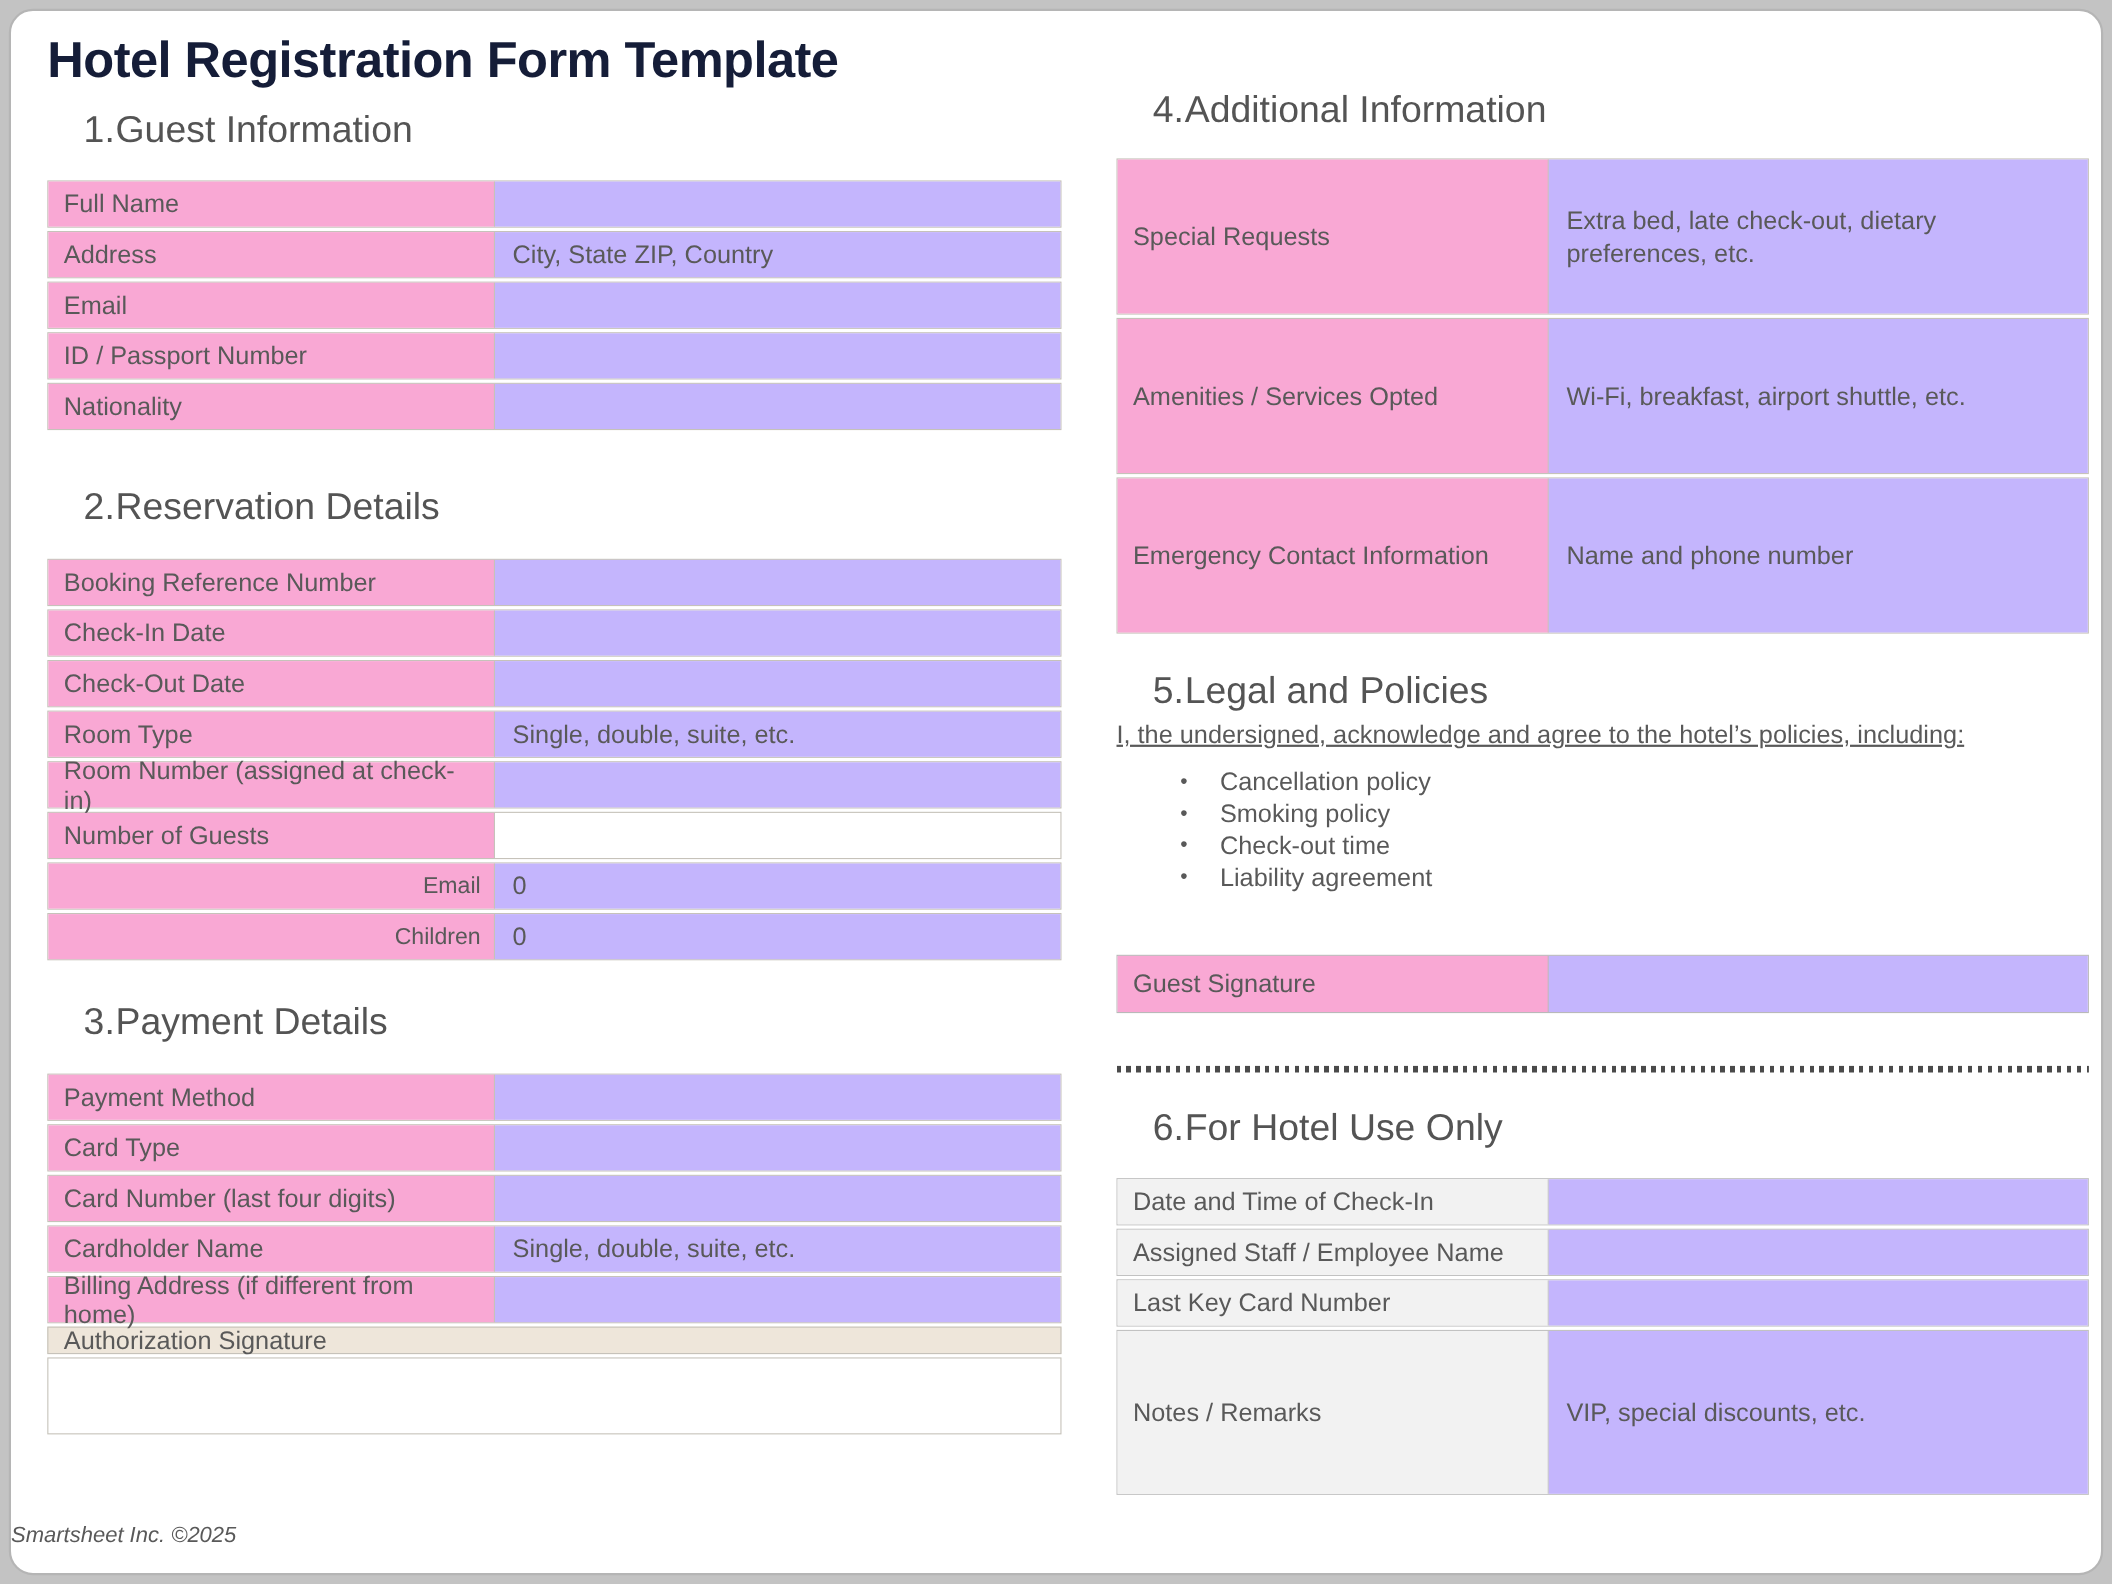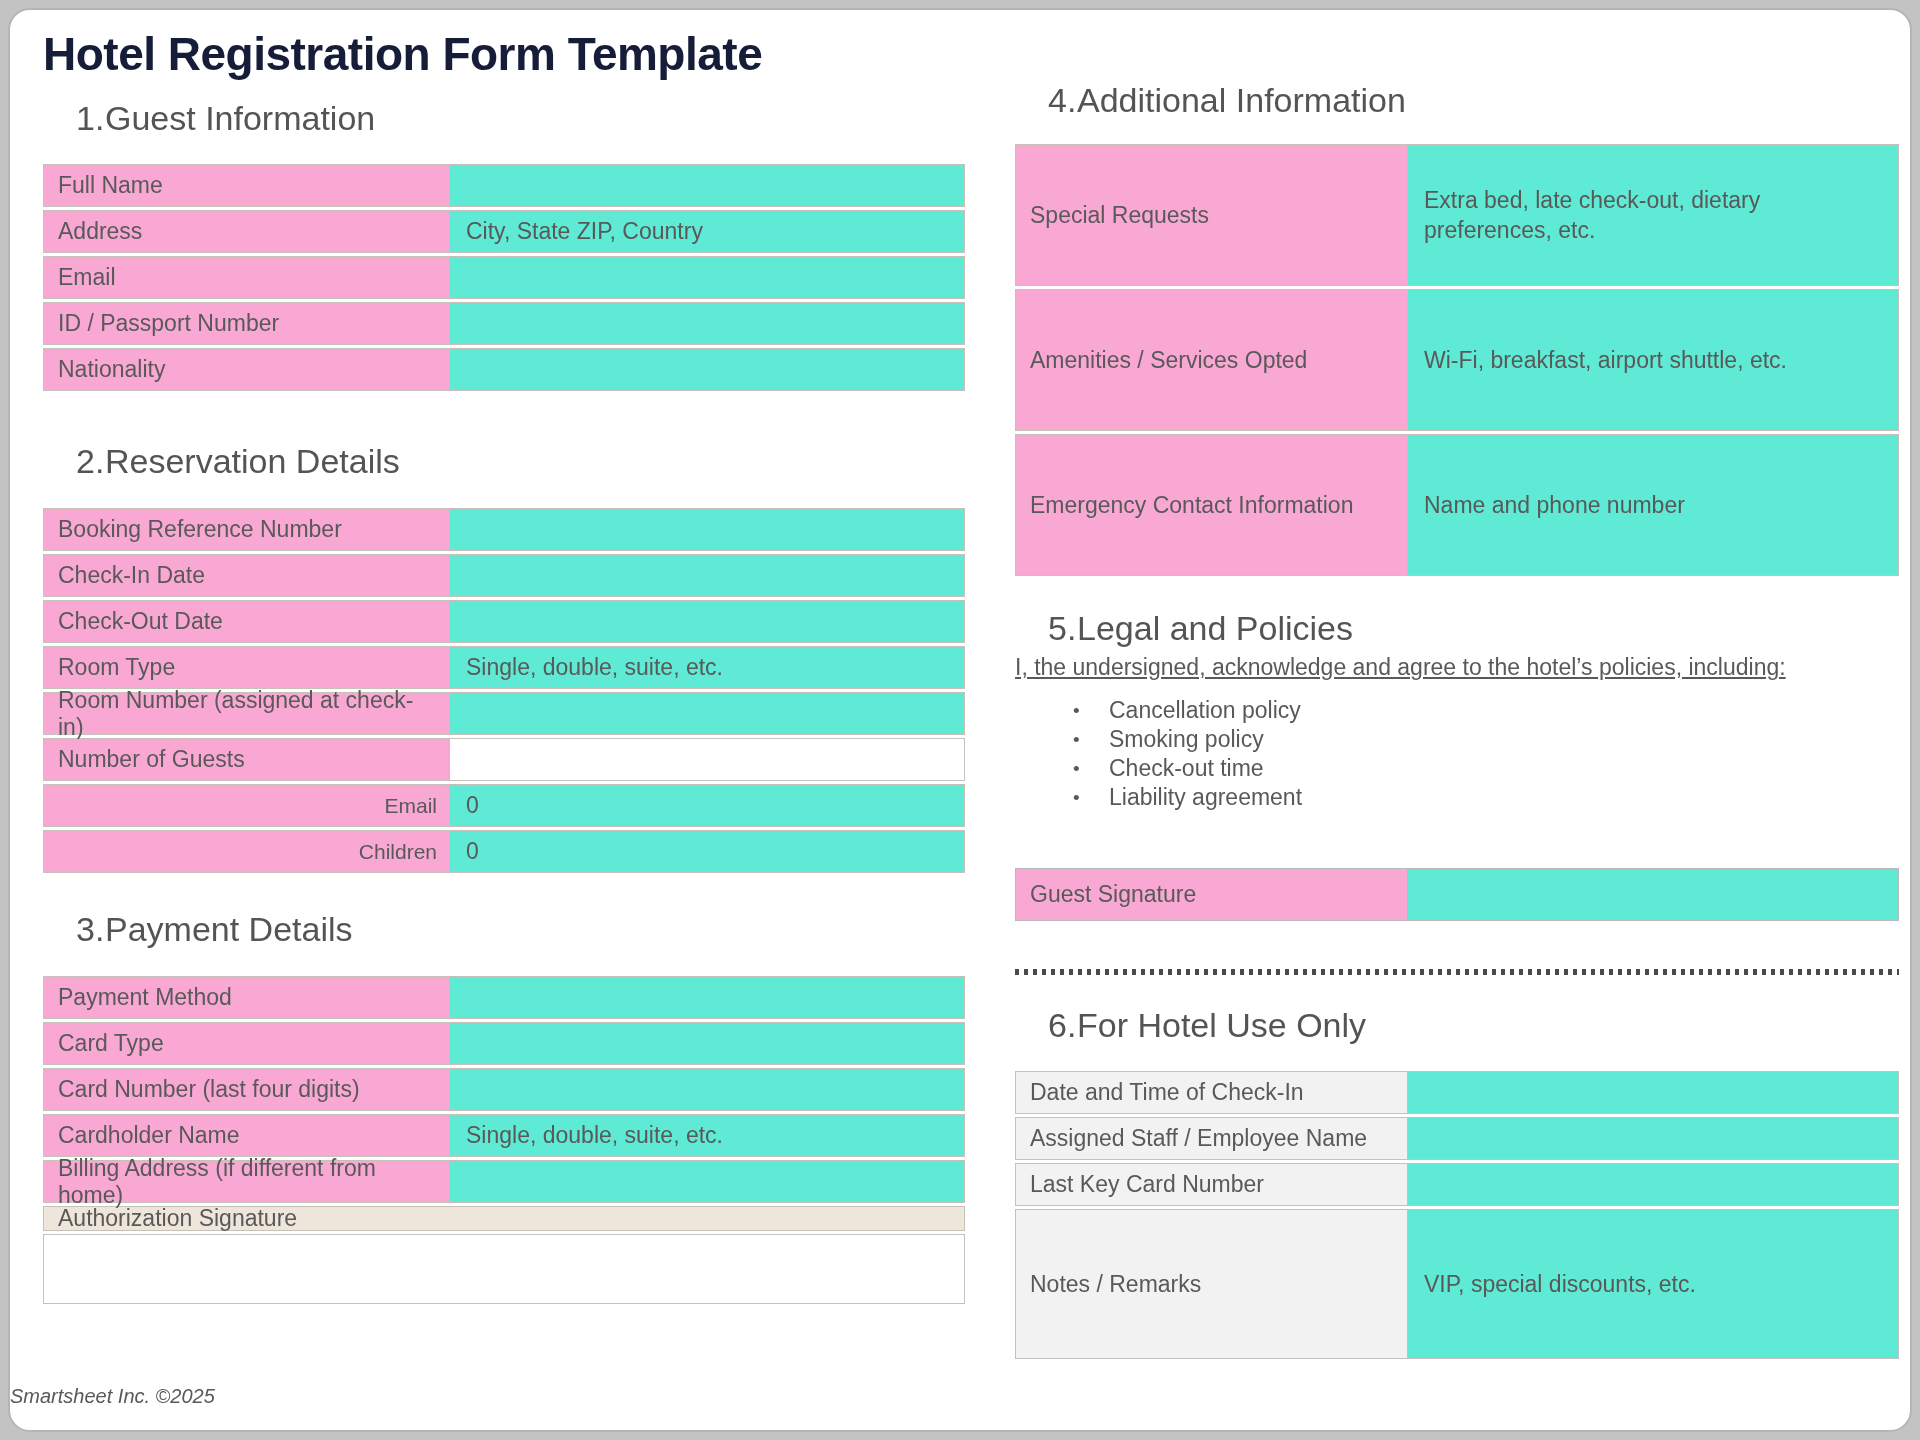--- a/index.html
+++ b/index.html
@@ -38,21 +38,21 @@
   .row:last-child{margin-bottom:0;}
   .lbl{
     width:406px;flex:0 0 auto;box-sizing:border-box;
     background:#f9a8d4;border-right:1px solid #c6c2ba;
     display:flex;align-items:center;padding:0 12px 0 14px;
     font-size:23px;color:#595959;
   }
   .lbl.right{justify-content:flex-end;font-size:21px;}
   .val{
     flex:1;display:flex;align-items:center;
-    padding:0 16px;font-size:23px;color:#595959;background:#5eead4;
+    padding:0 16px;font-size:23px;color:#595959;background:#c4b5fd;
   }
   .row.tall{height:142px;}
   .row.tall .val{line-height:30px;}
   .col-right .lbl{width:392px;}
 
   .fullrow{
     height:25px;box-sizing:border-box;border:1px solid #c6c2ba;
     background:#eee6da;display:flex;align-items:center;
     padding:0 14px;font-size:23px;color:#595959;margin-bottom:3px;
   }

